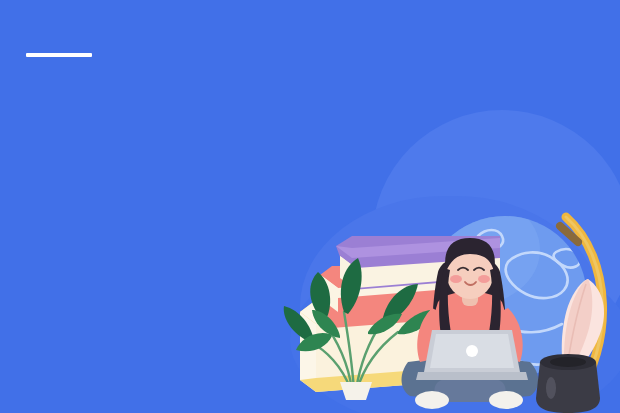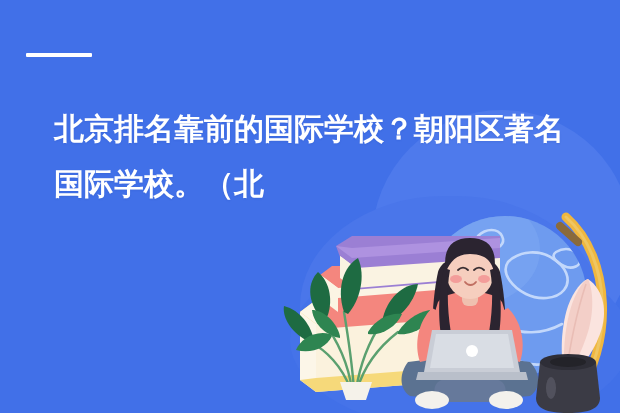--- a/index.html
+++ b/index.html
@@ -87,21 +87,20 @@
 <body>
 
 <div id="banner">
 
   <div class="bg-blob-a"></div>
   <div class="bg-blob-b"></div>
   <div class="bg-blob-c"></div>
 
   <div class="accent-rule"></div>
 
-  <h1 class="headline">北京排名靠前的国际学校？朝阳区著名国际学校。（北</h1>
 
   <svg class="illustration" viewBox="0 0 620 413" width="620" height="413" xmlns="http://www.w3.org/2000/svg">
 
     <defs>
       <clipPath id="globeClip">
         <circle cx="505" cy="298" r="82"></circle>
       </clipPath>
       <clipPath id="frameClip">
         <rect x="0" y="0" width="620" height="413"></rect>
       </clipPath>

